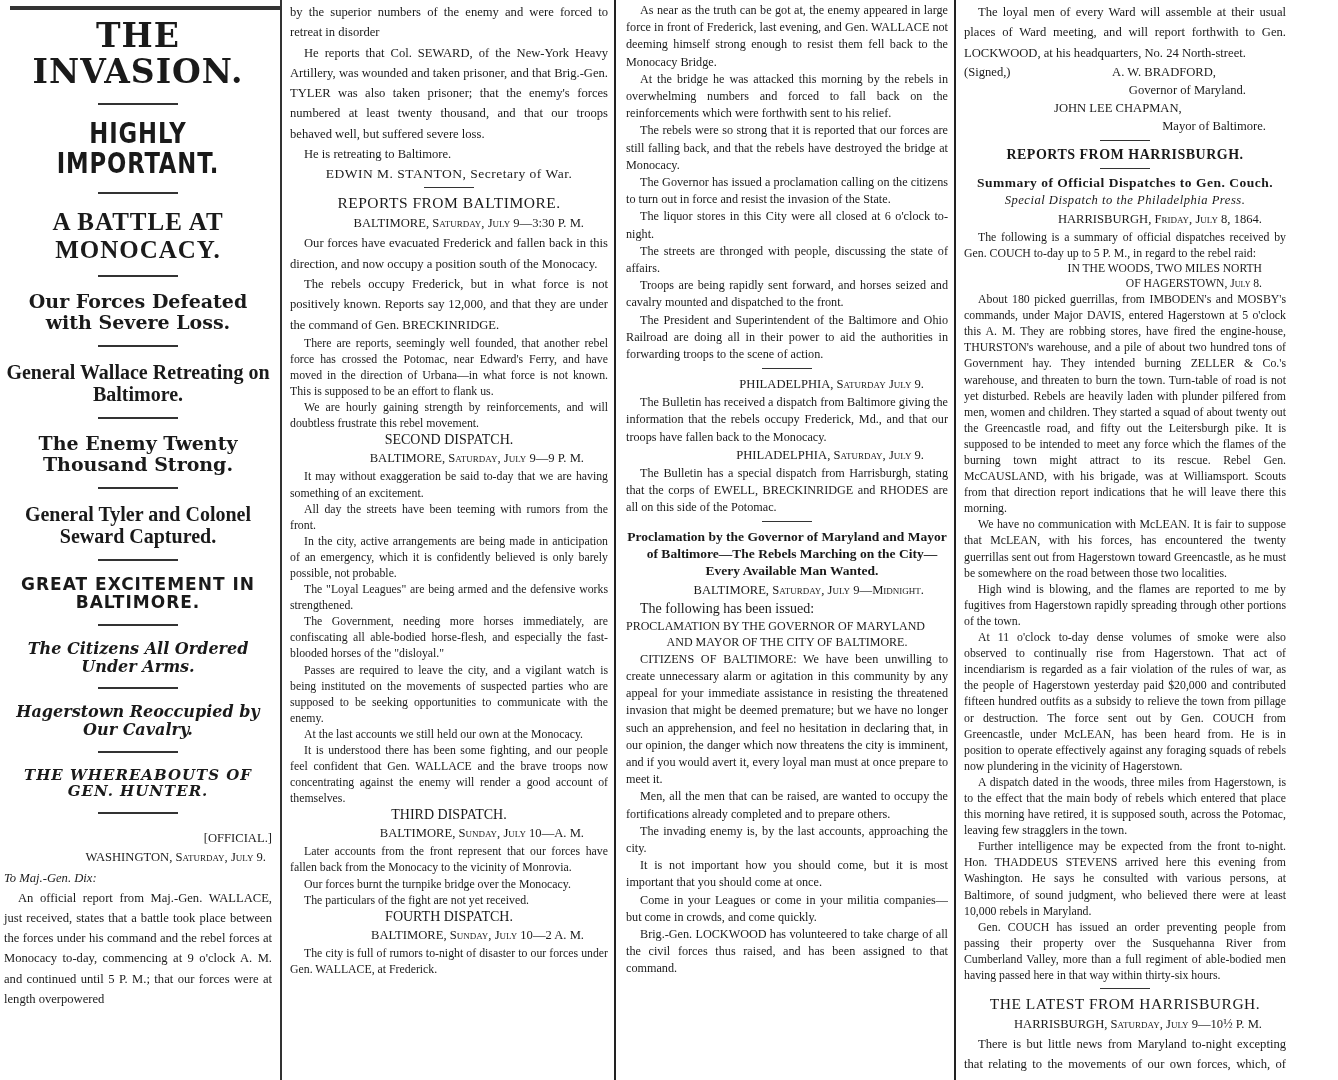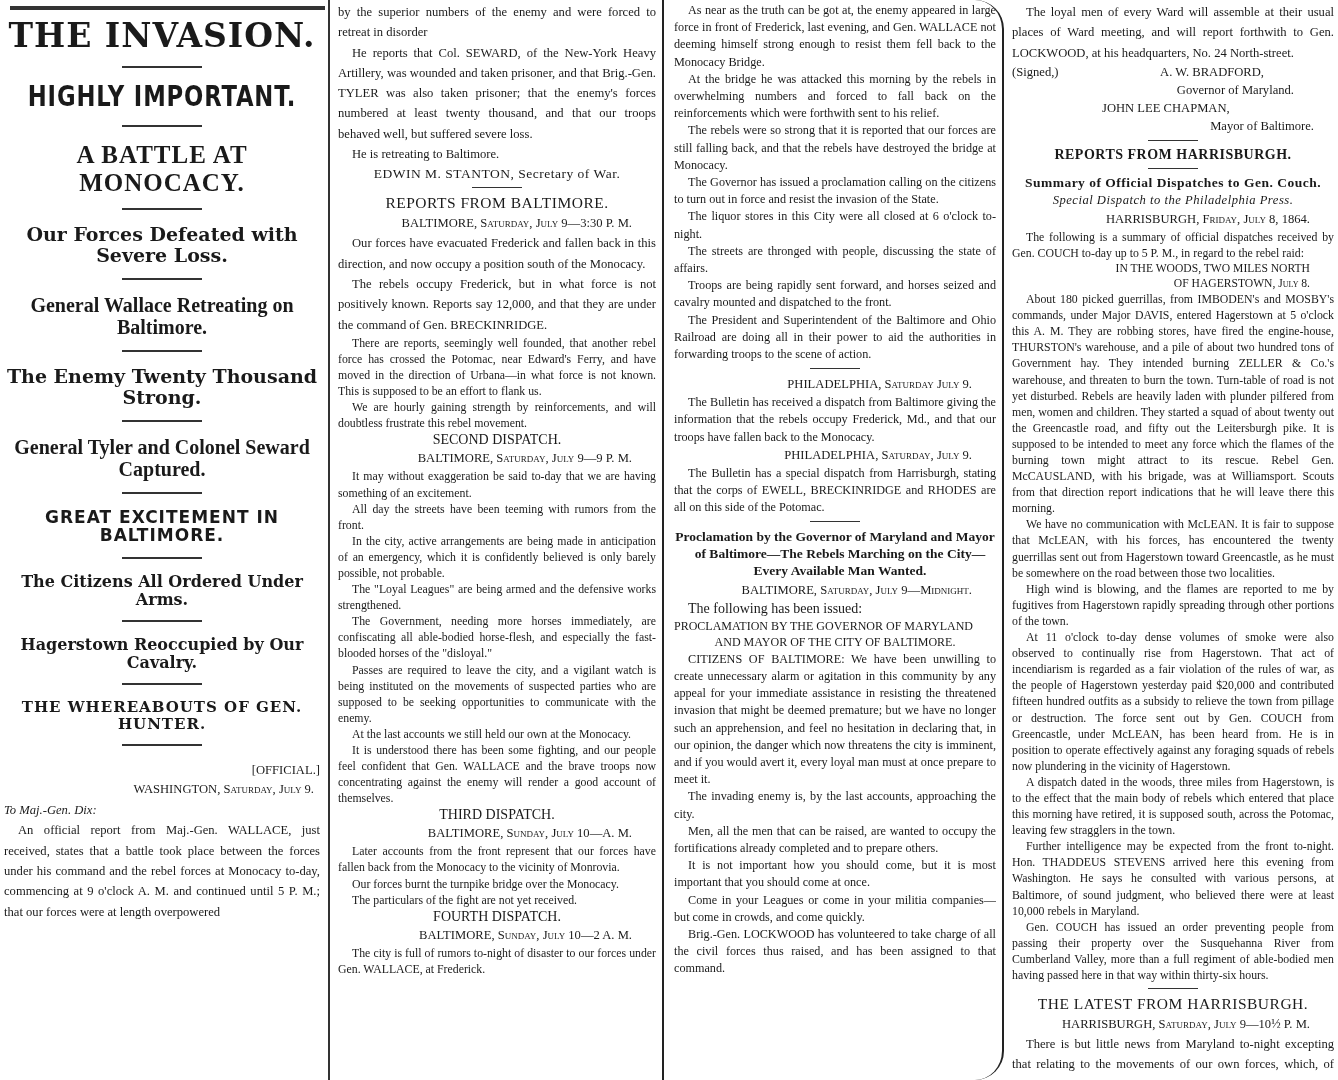--- a/index.html
+++ b/index.html
@@ -1,32 +1,32 @@
 <!DOCTYPE html>
 <html><head>
 <meta charset="utf-8">
 <style>
   html, body { margin: 0; padding: 0; background: #ffffff; }
   body { width: 1338px; height: 1080px; overflow: hidden; position: relative; font-family: "Liberation Serif", serif; color: #1a1a1a; }
   .page { position: absolute; left: 0; top: 0; width: 1338px; height: 1080px; display: flex; }
   .col { position: relative; box-sizing: border-box; height: 1080px; overflow: hidden; }
-  .col1 { width: 330px; padding: 0 8px 0 4px; border-right: 2px solid #333; }
+  .col1 { width: 282px; padding: 0 8px 0 4px; border-right: 2px solid #333; }
   .col2 { width: 334px; padding: 2px 6px 0 8px; border-right: 2px solid #222; }
-  .col3 { width: 340px; padding: 2px 6px 0 10px; border-right: 2px solid #222; border-radius: 29px; }
+  .col3 { width: 340px; padding: 2px 6px 0 10px; border-right: 2px solid #222; }
   .col4 { width: 334px; padding: 2px 4px 0 8px; }
   .topbar { height: 4px; background: #333; margin: 6px 0 8px 6px; width: 315px; }
 
   .hl { text-align: center; margin: 0; line-height: 1.1; font-weight: bold; }
   .hl-1 { font-size: 33px; letter-spacing: 1px; margin-top: 2px; font-family: "DejaVu Serif", serif; }
   .hl-2 { font-size: 28px; letter-spacing: 1px; font-family: "DejaVu Sans", sans-serif; font-stretch: condensed; transform: scaleX(0.9); }
   .hl-3 { font-size: 25px; letter-spacing: 1px; font-family: "Liberation Serif", serif; }
   .hl-4 { font-size: 19px; font-family: "DejaVu Serif", serif; }
   .hl-5 { font-size: 20px; font-family: "Liberation Serif", serif; }
   .hl-6 { font-size: 17px; font-family: "DejaVu Sans", sans-serif; letter-spacing: 1px; }
-  .hl-7 { font-size: 16px; font-family: "DejaVu Serif", serif; }
+  .hl-7 { font-size: 16px; font-family: "DejaVu Serif", serif; font-style: italic; }
   .rule { width: 80px; height: 2px; background: #333; margin: 12px auto 14px; }
   .rule.short { width: 50px; margin: 5px auto 6px; height: 1px; }
 
   .p { font-size: 12.6px; line-height: 20.3px; text-align: justify; margin: 0; text-indent: 14px; }
   .p.noind { text-indent: 0; }
   .dense .p { font-size: 11.8px; line-height: 16.1px; }
   .c3 .p { font-size: 12.2px; line-height: 17.2px; }
   .sub { text-align: center; font-size: 14px; margin: 1px 0; font-variant: small-caps; }
   .dateline { text-align: right; padding-right: 24px; font-size: 12.6px; font-variant: small-caps; line-height: 19px; }
   .section-head { text-align: center; font-size: 15.5px; margin: 2px 0; letter-spacing: 0.5px; }
@@ -121,22 +121,22 @@
     <p class="p">The Bulletin has received a dispatch from Baltimore giving the information that the rebels occupy Frederick, Md., and that our troops have fallen back to the Monocacy.</p>
     <div class="dateline">PHILADELPHIA, Saturday, July 9.</div>
     <p class="p">The Bulletin has a special dispatch from Harrisburgh, stating that the corps of EWELL, BRECKINRIDGE and RHODES are all on this side of the Potomac.</p>
     <div class="rule short"></div>
     <div class="bold-head">Proclamation by the Governor of Maryland and Mayor of Baltimore—The Rebels Marching on the City—Every Available Man Wanted.</div>
     <div class="dateline">BALTIMORE, Saturday, July 9—Midnight.</div>
     <p class="p" style="font-size:14px">The following has been issued:</p>
     <div class="sub" style="font-size:12px;text-align:left">PROCLAMATION BY THE GOVERNOR OF MARYLAND</div>
     <div class="sub" style="font-size:12px">AND MAYOR OF THE CITY OF BALTIMORE.</div>
     <p class="p">CITIZENS OF BALTIMORE: We have been unwilling to create unnecessary alarm or agitation in this community by any appeal for your immediate assistance in resisting the threatened invasion that might be deemed premature; but we have no longer such an apprehension, and feel no hesitation in declaring that, in our opinion, the danger which now threatens the city is imminent, and if you would avert it, every loyal man must at once prepare to meet it.</p>
+    <p class="p">Men, all the men that can be raised, are wanted to occupy the fortifications already completed and to prepare others.</p>
     <p class="p">The invading enemy is, by the last accounts, approaching the city.</p>
-    <p class="p">Men, all the men that can be raised, are wanted to occupy the fortifications already completed and to prepare others.</p>
     <p class="p">It is not important how you should come, but it is most important that you should come at once.</p>
     <p class="p">Come in your Leagues or come in your militia companies—but come in crowds, and come quickly.</p>
     <p class="p">Brig.-Gen. LOCKWOOD has volunteered to take charge of all the civil forces thus raised, and has been assigned to that command.</p>
   </div>
 
   <div class="col col4">
     <p class="p">The loyal men of every Ward will assemble at their usual places of Ward meeting, and will report forthwith to Gen. LOCKWOOD, at his headquarters, No. 24 North-street.</p>
     <div class="sig-block">
       <div class="sig-row">
         <span>(Signed,)</span>

